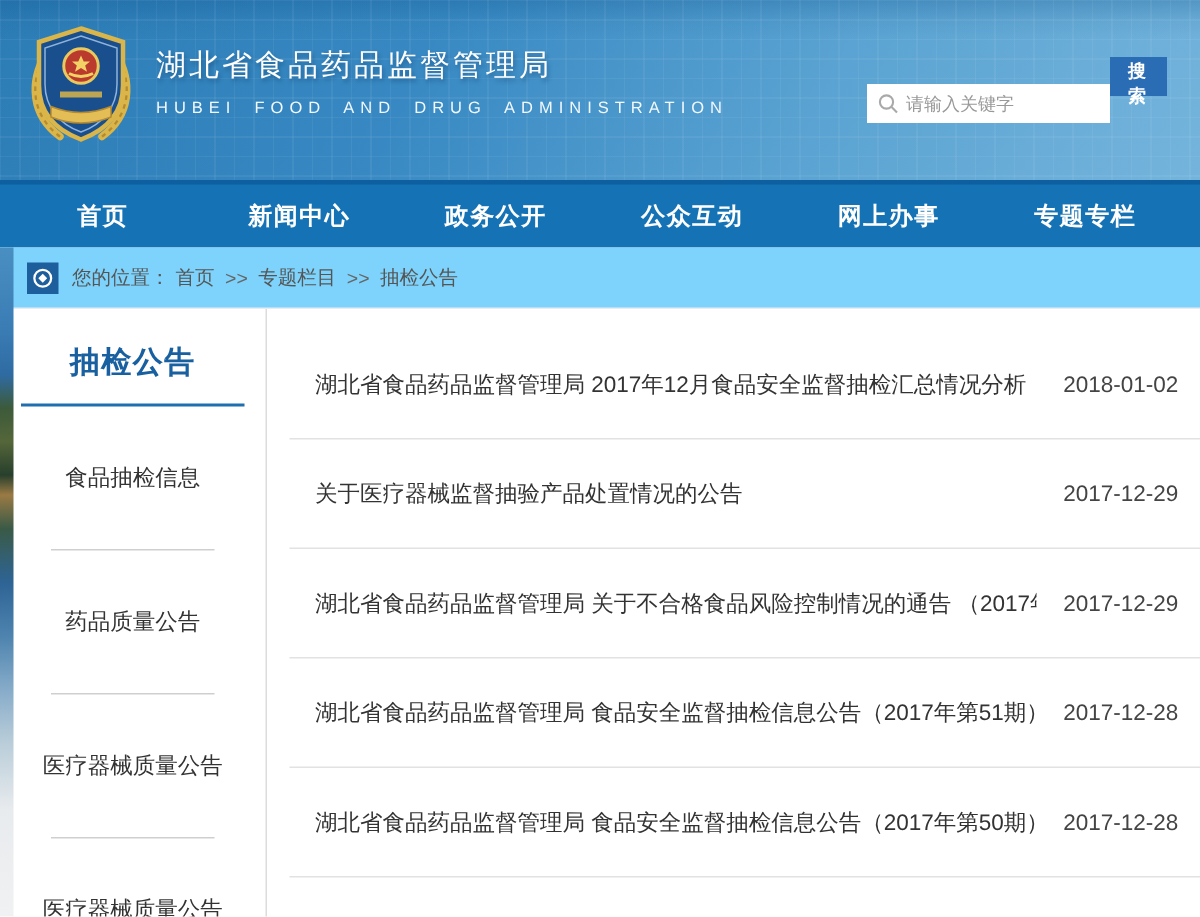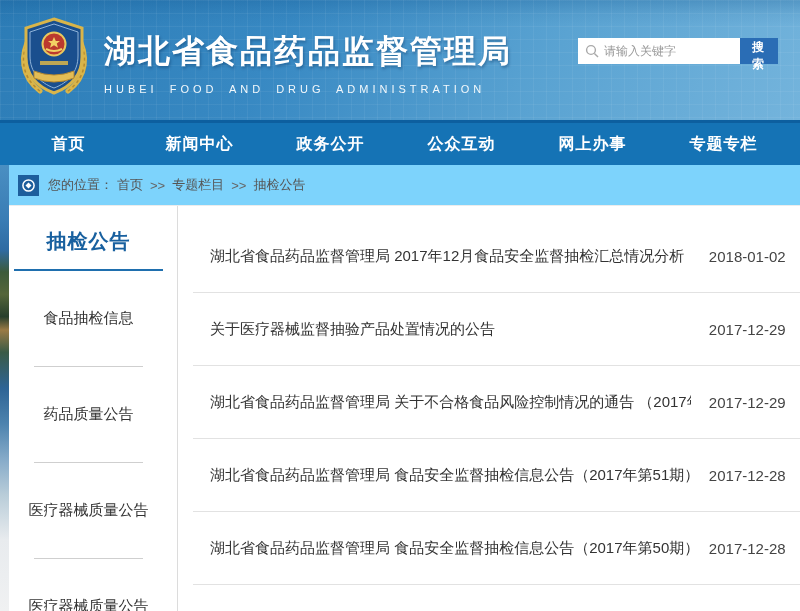--- a/index.html
+++ b/index.html
@@ -13,29 +13,29 @@
     position:relative;height:120px;
     background:
       repeating-linear-gradient(to right, rgba(255,255,255,0.055) 0 1px, transparent 1px 13px),
       repeating-linear-gradient(to bottom, rgba(255,255,255,0.055) 0 1px, transparent 1px 13px),
       linear-gradient(to bottom, rgba(12,82,140,0.28) 0, rgba(12,82,140,0.08) 14px, rgba(12,82,140,0) 26px),
       linear-gradient(115deg,#2c7cb6 0%,#3889c3 35%,#5aa3d2 68%,#74b4dc 100%);
   }
   .logo{position:absolute;left:18px;top:15px;width:72px;height:82px;}
   .title-block{position:absolute;left:104px;top:30px;color:#fff;}
   .site-title{
-    font-size:32px;font-weight:bold;letter-spacing:2px;
+    font-size:20px;font-weight:normal;letter-spacing:2px;
     text-shadow:1px 2px 3px rgba(0,45,90,0.4);white-space:nowrap;
   }
   .site-subtitle{
     margin-top:9px;font-size:11px;letter-spacing:4px;word-spacing:5px;
     color:#f2f8fc;white-space:nowrap;
   }
   .search{position:absolute;right:22px;top:38px;height:26px;display:flex;}
-  .search-input-wrap{position:relative;height:20px;}
+  .search-input-wrap{position:relative;height:20px;margin-top:18px;}
   .search-input{
     width:130px;height:26px;border:none;padding:0 6px 0 26px;
     font-size:12px;color:#333;outline:none;background:#fff;
     font-family:"Liberation Sans","DejaVu Sans",sans-serif;
   }
   .search-input::placeholder{color:#999;}
   .search-icon{position:absolute;left:7px;top:6px;width:14px;height:14px;}
   .search-btn{
     width:38px;height:26px;border:none;cursor:pointer;
     background:#2a6db5;color:#fff;font-size:12px;font-weight:bold;letter-spacing:2px;

